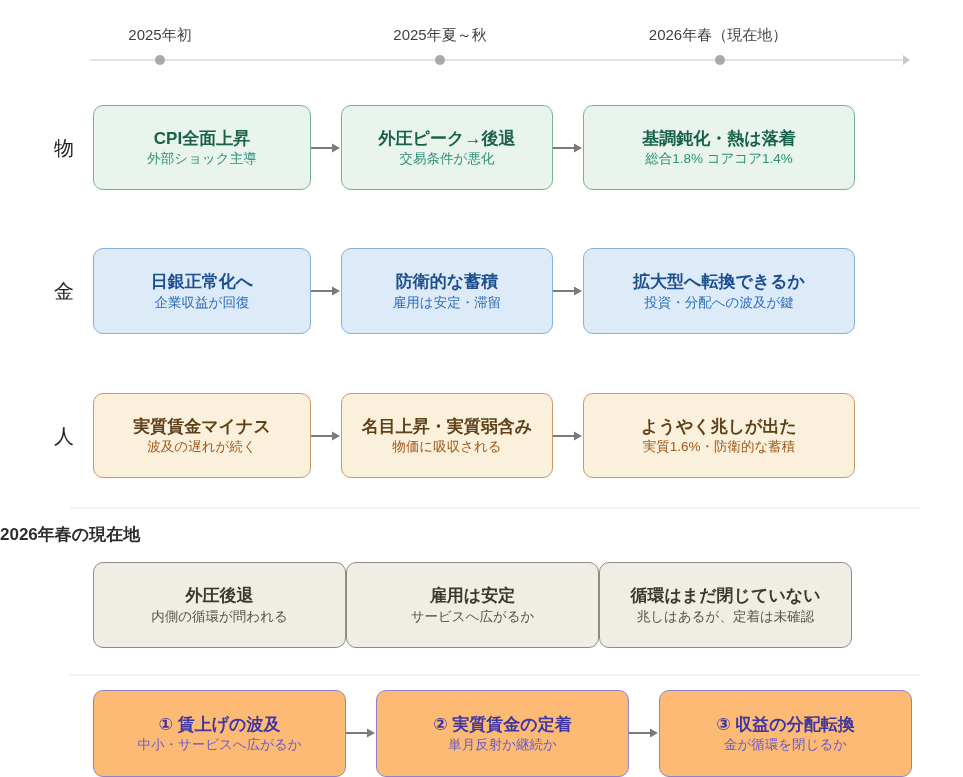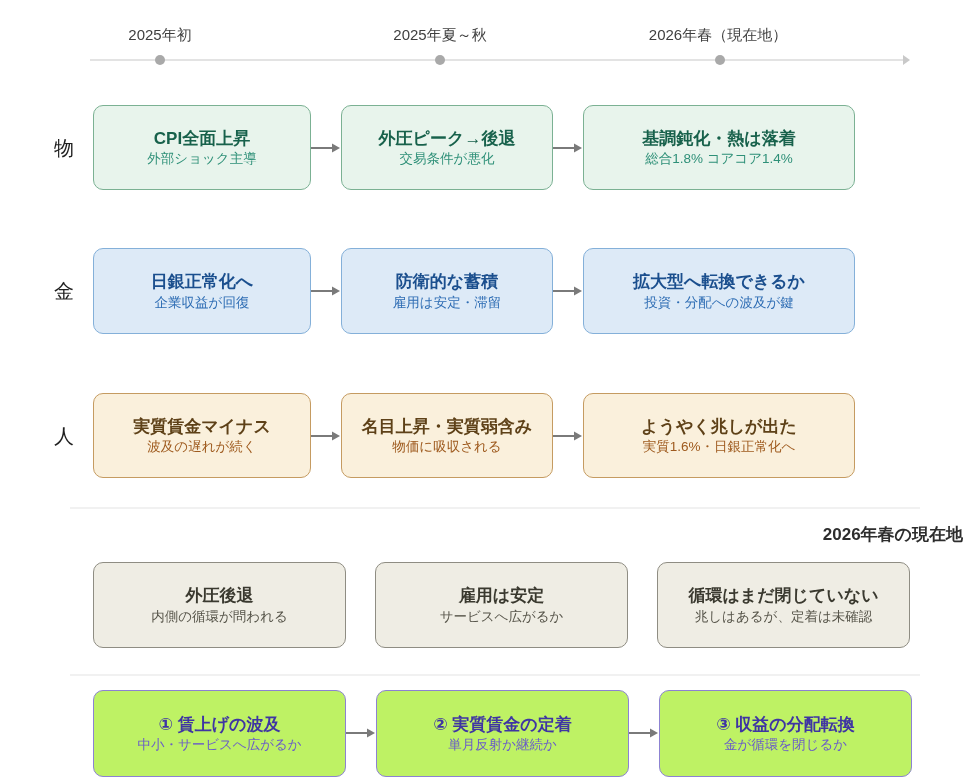--- a/index.html
+++ b/index.html
@@ -102,21 +102,21 @@
   .theme-blue .s { color: #2e6db4; }
 
   .theme-tan { background: #faf0dc; border-color: #c59b61; }
   .theme-tan .t { color: #5e4118; }
   .theme-tan .s { color: #9e5a1e; }
 
   .theme-gray { background: #efede4; border-color: #8f8d83; }
   .theme-gray .t { color: #3a392f; }
   .theme-gray .s { color: #565449; }
 
-  .theme-purple { background: #bef264; border-color: #8d82d2; }
+  .theme-purple { background: #fdba74; border-color: #8d82d2; }
   .theme-purple .t { color: #3f35a3; }
   .theme-purple .s { color: #6a5cc8; }
 
   
   .h-arrow {
     width: 30px;
     align-self: center;
     flex: 0 0 30px;
     display: flex;
     align-items: center;
@@ -127,32 +127,32 @@
   
   .divider {
     margin-left: 70px;
     width: 850px;
     height: 2px;
     background: #f1f1f1;
   }
   .section-heading {
     margin-top: 14px;
     width: 963px;
-    text-align: right;
+    text-align: left;
     font-size: 17px;
     font-weight: 700;
     color: #2d2d2d;
     line-height: 24px;
   }
   .card-row {
     margin-left: 93px;
     display: flex;
     align-items: stretch;
   }
-  .card-row.gapped { column-gap: 29px; }
+  .card-row.gapped { }
 
   .mt-row1 { margin-top: 35px; }
   .mt-row2 { margin-top: 58px; }
   .mt-row3 { margin-top: 59px; }
   .mt-div1 { margin-top: 29px; }
   .mt-cards1 { margin-top: 15px; }
   .mt-div2 { margin-top: 26px; }
   .mt-cards2 { margin-top: 14px; }
   .bw-card2 { width: 253px; min-height: 87px; }
 </style>
@@ -245,21 +245,21 @@
       <div class="s">物価に吸収される</div>
     </div>
     <div class="h-arrow">
       <svg width="30" height="12" viewBox="0 0 30 12">
           <line x1="0" y1="6" x2="22" y2="6" stroke="#7a7a7a" stroke-width="2"></line>
           <polygon points="21,1.5 29,6 21,10.5" fill="#7a7a7a"></polygon>
         </svg>
     </div>
     <div class="fbox theme-tan bw-c">
       <div class="t">ようやく兆しが出た</div>
-      <div class="s">実質1.6%・日銀正常化へ</div>
+      <div class="s">実質1.6%・防衛的な蓄積</div>
     </div>
   </div>
 
   <div class="divider mt-div1"></div>
   <div class="section-heading">2026年春の現在地</div>
   <div class="card-row gapped mt-cards1">
     <div class="fbox theme-gray bw-card">
       <div class="t">外圧後退</div>
       <div class="s">内側の循環が問われる</div>
     </div>

